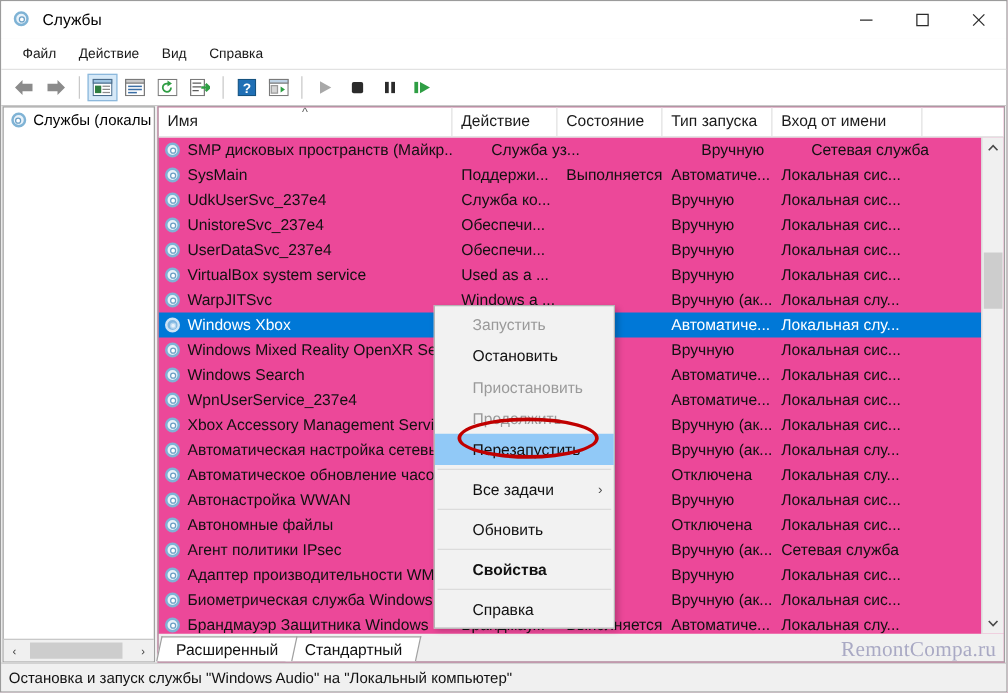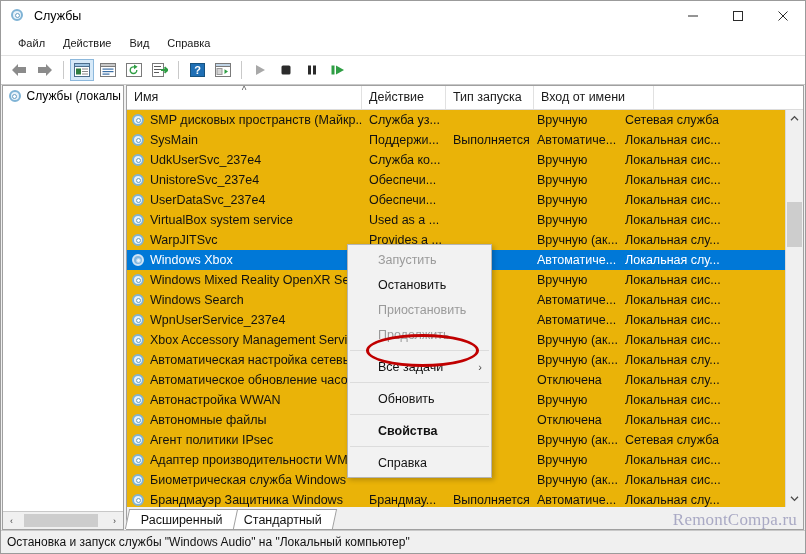--- a/index.html
+++ b/index.html
@@ -128,21 +128,21 @@
     align-items: center; justify-content: center;
     font-size: 9px; color: #3c3c3c;
   }
   .hs-track { flex: 1; height: 15px; background: #f0f0f0; position: relative; }
   .hs-thumb {
     position: absolute; left: 4px; top: 1px;
     width: 74px; height: 13px; background: #cdcdcd;
   }
   .list-pane {
     flex: 1; min-width: 0;
-    background: #eab308;
+    background: #ec4899;
     border: 1px solid #a0a0a0;
     border-left: 1px solid #a0a0a0;
     margin: 0 1px 0 2px;
     box-sizing: border-box;
     display: flex; flex-direction: column;
     position: relative;
   }
   
   .col-head {
     display: flex; height: 23px; min-height: 23px;
@@ -425,32 +425,33 @@
         </div>
         <div class="hs-arrow">›</div>
       </div>
     </div>
 
     <div class="list-pane">
 
       <div class="col-head" id="col-head">
           <div class="col-cell" style="width: 235px;"><span>Имя</span><span class="sort-caret">^</span></div>
           <div class="col-cell" style="width: 84px;"><span>Действие</span></div>
+          <div class="col-cell" style="width: 84px;"><span>Состояние</span></div>
           <div class="col-cell" style="width: 88px;"><span>Тип запуска</span></div>
           <div class="col-cell" style="width: 120px;"><span>Вход от имени</span></div>
         </div>
 
       <div class="rows-wrap">
         <div class="rows" id="rows">
             <div class="row">
               <div class="cell name" style="width: 235px;">
                 <span class="gear"></span>
                 <span>SMP дисковых пространств (Майкр...</span>
               </div>
-              <div class="cell" style="width: 84px;">Служба уз...</div>
+              <div class="cell" style="width: 84px; margin-left: 24px;">Служба уз...</div>
               <div class="cell" style="width: 84px;"></div>
               <div class="cell" style="width: 88px;">Вручную</div>
               <div class="cell" style="width: 120px;">Сетевая служба</div>
             </div>
             <div class="row">
               <div class="cell name" style="width: 235px;">
                 <span class="gear"></span>
                 <span>SysMain</span>
               </div>
               <div class="cell" style="width: 84px;">Поддержи...</div>
@@ -496,21 +497,21 @@
               <div class="cell" style="width: 84px;">Used as a ...</div>
               <div class="cell" style="width: 84px;"></div>
               <div class="cell" style="width: 88px;">Вручную</div>
               <div class="cell" style="width: 120px;">Локальная сис...</div>
             </div>
             <div class="row">
               <div class="cell name" style="width: 235px;">
                 <span class="gear"></span>
                 <span>WarpJITSvc</span>
               </div>
-              <div class="cell" style="width: 84px;">Provides a ...</div>
+              <div class="cell" style="width: 84px;">Windows a ...</div>
               <div class="cell" style="width: 84px;"></div>
               <div class="cell" style="width: 88px;">Вручную (ак...</div>
               <div class="cell" style="width: 120px;">Локальная слу...</div>
             </div>
             <div class="row selected">
               <div class="cell name" style="width: 235px;">
                 <span class="gear"></span>
                 <span>Windows Xbox</span>
               </div>
               <div class="cell" style="width: 84px;"></div>
@@ -677,20 +678,23 @@
       </div>
       <div class="ctx-item">
         <span>Остановить</span>
       </div>
       <div class="ctx-item disabled">
         <span>Приостановить</span>
       </div>
       <div class="ctx-item disabled">
         <span>Продолжить</span>
       </div>
+      <div class="ctx-item highlight">
+        <span>Перезапустить</span>
+      </div>
       <div class="ctx-sep"></div>
       <div class="ctx-item">
         <span>Все задачи</span>
         <span class="ctx-arrow">›</span>
       </div>
       <div class="ctx-sep"></div>
       <div class="ctx-item">
         <span>Обновить</span>
       </div>
       <div class="ctx-sep"></div>

